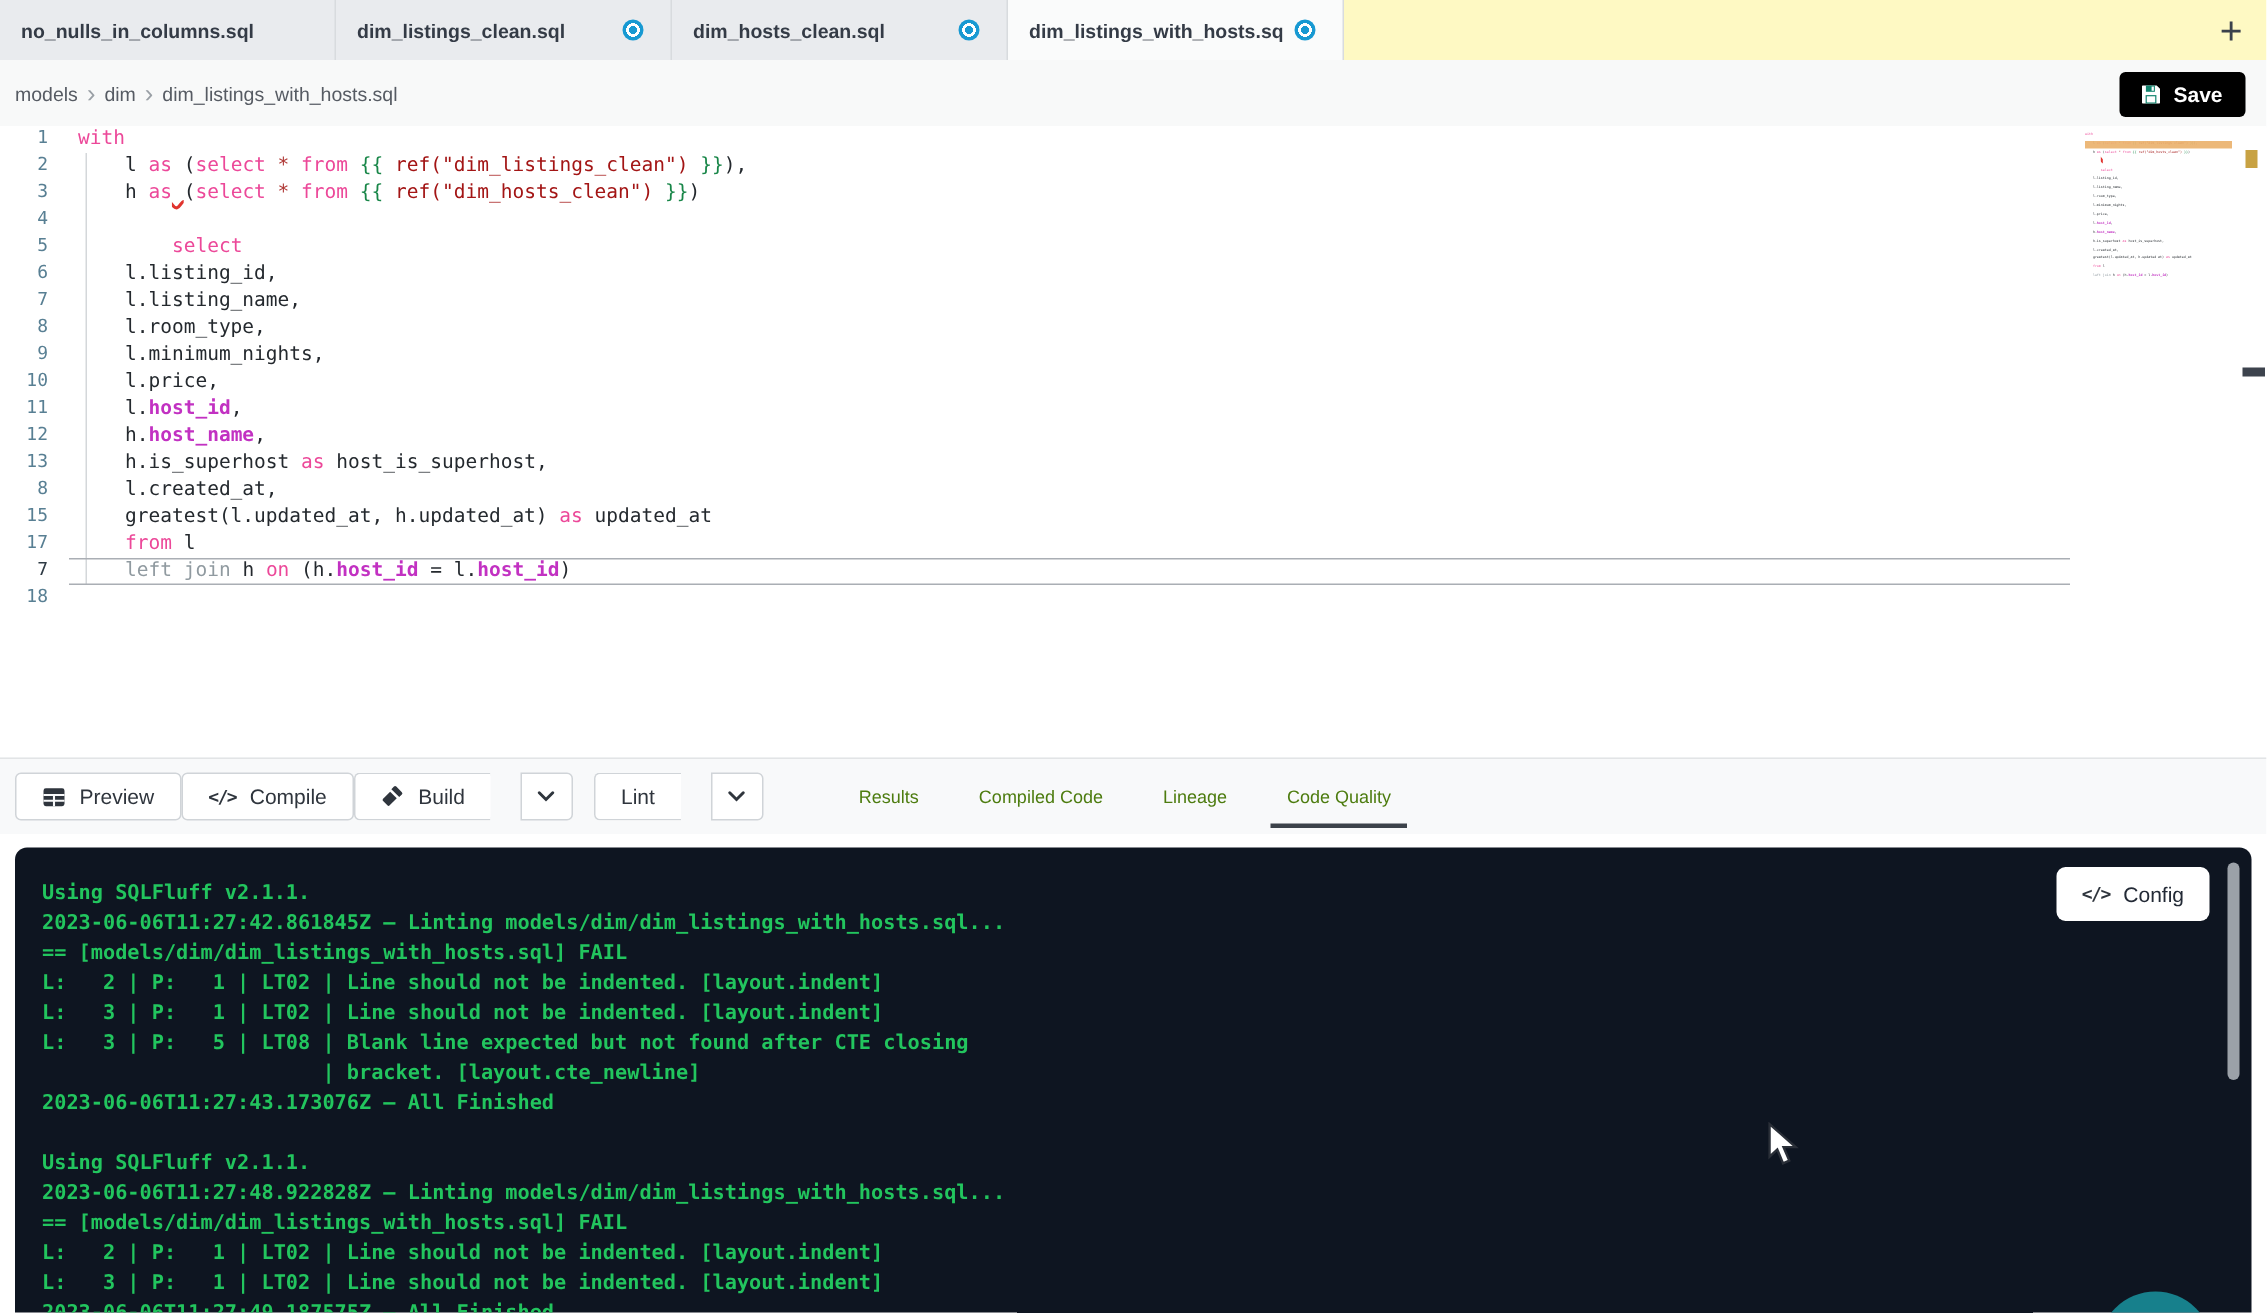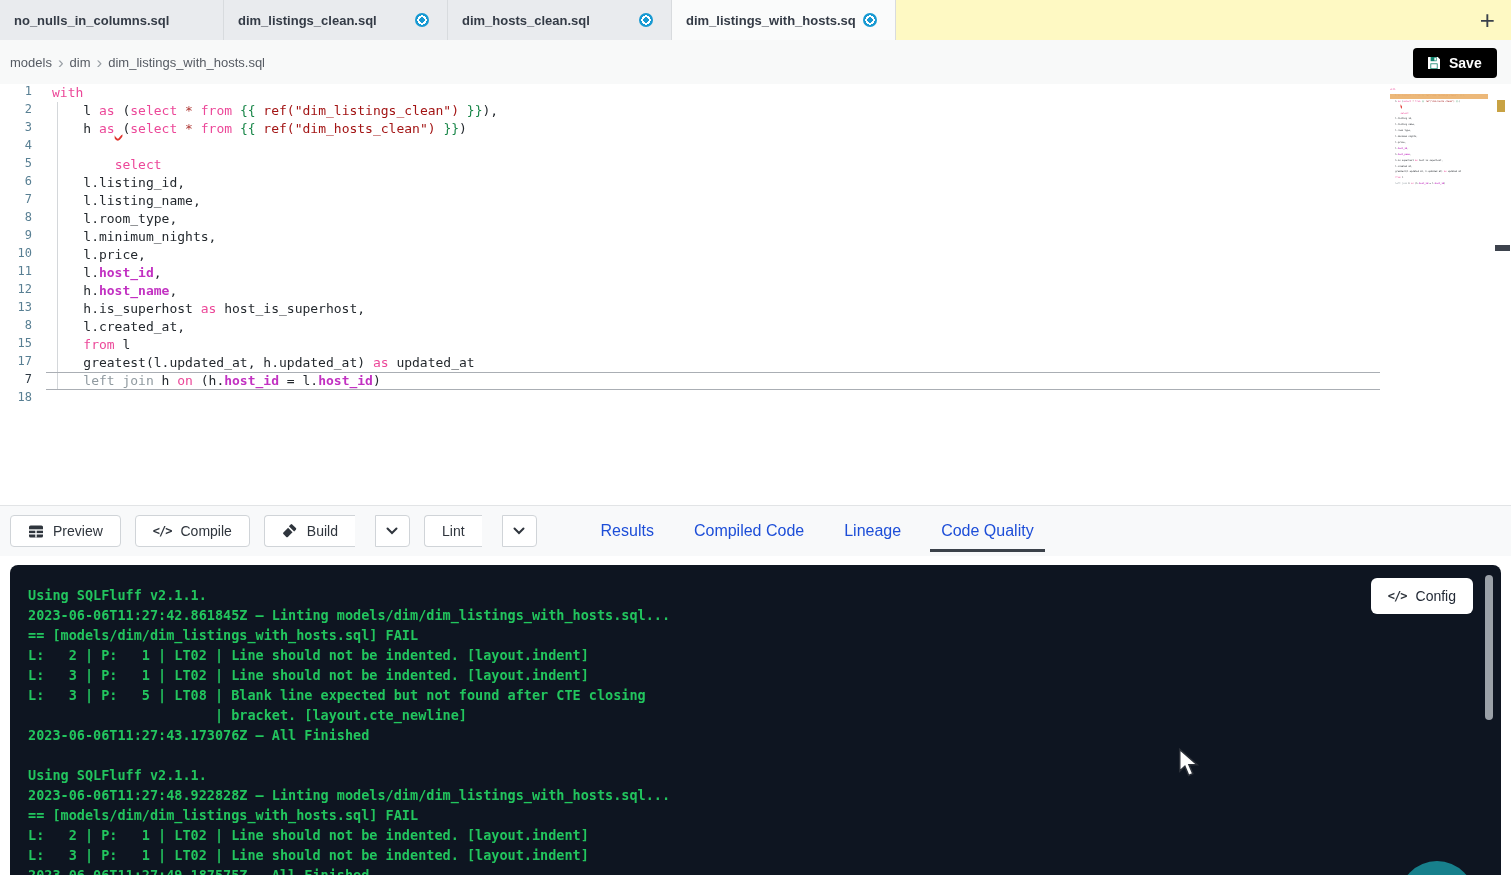--- a/index.html
+++ b/index.html
@@ -62,29 +62,29 @@
     background:#c8a243; }
   .marker-dark { position:absolute; right:1px; top:161px; width:15px; height:6px;
     background:#3d434d; }
 
   
   .action-bar { position:absolute; top:505px; left:0; right:0; height:51px;
     background:#f8f9fa; border-top:1px solid #e2e4e6; display:flex; align-items:center;
     padding-left:10px; }
   .btn { background:#ffffff; border:1px solid #d0d4d8; border-radius:4px; height:32px;
     display:inline-flex; align-items:center; padding:0 17px; gap:9px; font-size:14px;
-    color:#2f353d; margin-right:14px; cursor:pointer; font-family:inherit; }
+    color:#2f353d; cursor:pointer; font-family:inherit; }
   .btn-group { display:inline-flex; margin-right:14px;gap:20px; }
   .btn-group .btn-main { margin-right:0; border-radius:4px 0 0 4px; border-right:none; }
   .btn-caret { background:#ffffff; border:1px solid #d0d4d8; border-left:1px solid #d0d4d8;
     border-radius:0 4px 4px 0; width:35px; height:32px; display:inline-flex;
     align-items:center; justify-content:center; cursor:pointer; }
   .code-glyph { font:700 12px "DejaVu Sans Mono", monospace; color:#2f353d; letter-spacing:-1px; }
   .result-tabs { display:flex; gap:36px; margin-left:48px; height:100%; align-items:center; }
-  .rtab { position:relative; font-size:16px; color:#1d4ed8; height:100%;
+  .rtab { position:relative; font-size:12px; color:#4d7c0f; height:100%;
     display:flex; align-items:center; cursor:pointer; padding:0 2px; }
   .rtab.active::after { content:""; position:absolute; left:-9px; right:-9px; bottom:4px;
     height:3px; background:#3c424a; }
 
   
   .terminal { position:absolute; left:10px; right:10px; top:565px; height:318px;
     background:#0e1521; border-radius:8px; overflow:hidden; }
   .term-body { padding:20px 0 0 18px; font:700 13.5px/20px "DejaVu Sans Mono", monospace;
     color:#22c55e; }
   .term-line { white-space:pre; height:20px; }
@@ -172,22 +172,22 @@
       <div class="code-line"><span class="t-p">        </span><span class="t-k">select</span></div>
       <div class="code-line"><span class="t-p">    l.listing_id,</span></div>
       <div class="code-line"><span class="t-p">    l.listing_name,</span></div>
       <div class="code-line"><span class="t-p">    l.room_type,</span></div>
       <div class="code-line"><span class="t-p">    l.minimum_nights,</span></div>
       <div class="code-line"><span class="t-p">    l.price,</span></div>
       <div class="code-line"><span class="t-p">    l.</span><span class="t-m">host_id</span><span class="t-p">,</span></div>
       <div class="code-line"><span class="t-p">    h.</span><span class="t-m">host_name</span><span class="t-p">,</span></div>
       <div class="code-line"><span class="t-p">    h.is_superhost </span><span class="t-k">as</span><span class="t-p"> host_is_superhost,</span></div>
       <div class="code-line"><span class="t-p">    l.created_at,</span></div>
+      <div class="code-line"><span class="t-p">    greatest(l.updated_at, h.updated_at) </span><span class="t-k">as</span><span class="t-p"> updated_at</span></div>
       <div class="code-line"><span class="t-p">    </span><span class="t-k">from</span><span class="t-p"> l</span></div>
-      <div class="code-line"><span class="t-p">    greatest(l.updated_at, h.updated_at) </span><span class="t-k">as</span><span class="t-p"> updated_at</span></div>
       <div class="code-line active"><span class="t-p">    </span><span class="t-g">left join</span><span class="t-p"> h </span><span class="t-k">on</span><span class="t-p"> (h.</span><span class="t-m">host_id</span><span class="t-p"> = l.</span><span class="t-m">host_id</span><span class="t-p">)</span></div>
       <div class="code-line"></div>
     </div>
   <div class="minimap">
     <div class="minimap-highlight"></div>
   <div class="code-line"><span class="t-k">with</span></div>
       <div class="code-line"><span class="t-p">    l </span><span class="t-k">as</span><span class="t-p"> (</span><span class="t-k">select</span><span class="t-p"> </span><span class="t-s">*</span><span class="t-p"> </span><span class="t-k">from</span><span class="t-p"> </span><span class="t-j">{{</span><span class="t-p"> </span><span class="t-r">ref("dim_listings_clean")</span><span class="t-p"> </span><span class="t-j">}}</span><span class="t-p">),</span></div>
       <div class="code-line"><span class="t-p">    h </span><span class="t-k">as</span><span class="t-sq"> </span><span class="t-p">(</span><span class="t-k">select</span><span class="t-p"> </span><span class="t-s">*</span><span class="t-p"> </span><span class="t-k">from</span><span class="t-p"> </span><span class="t-j">{{</span><span class="t-p"> </span><span class="t-r">ref("dim_hosts_clean")</span><span class="t-p"> </span><span class="t-j">}}</span><span class="t-p">)</span></div>
       <div class="code-line"></div>
       <div class="code-line"><span class="t-p">        </span><span class="t-k">select</span></div>

